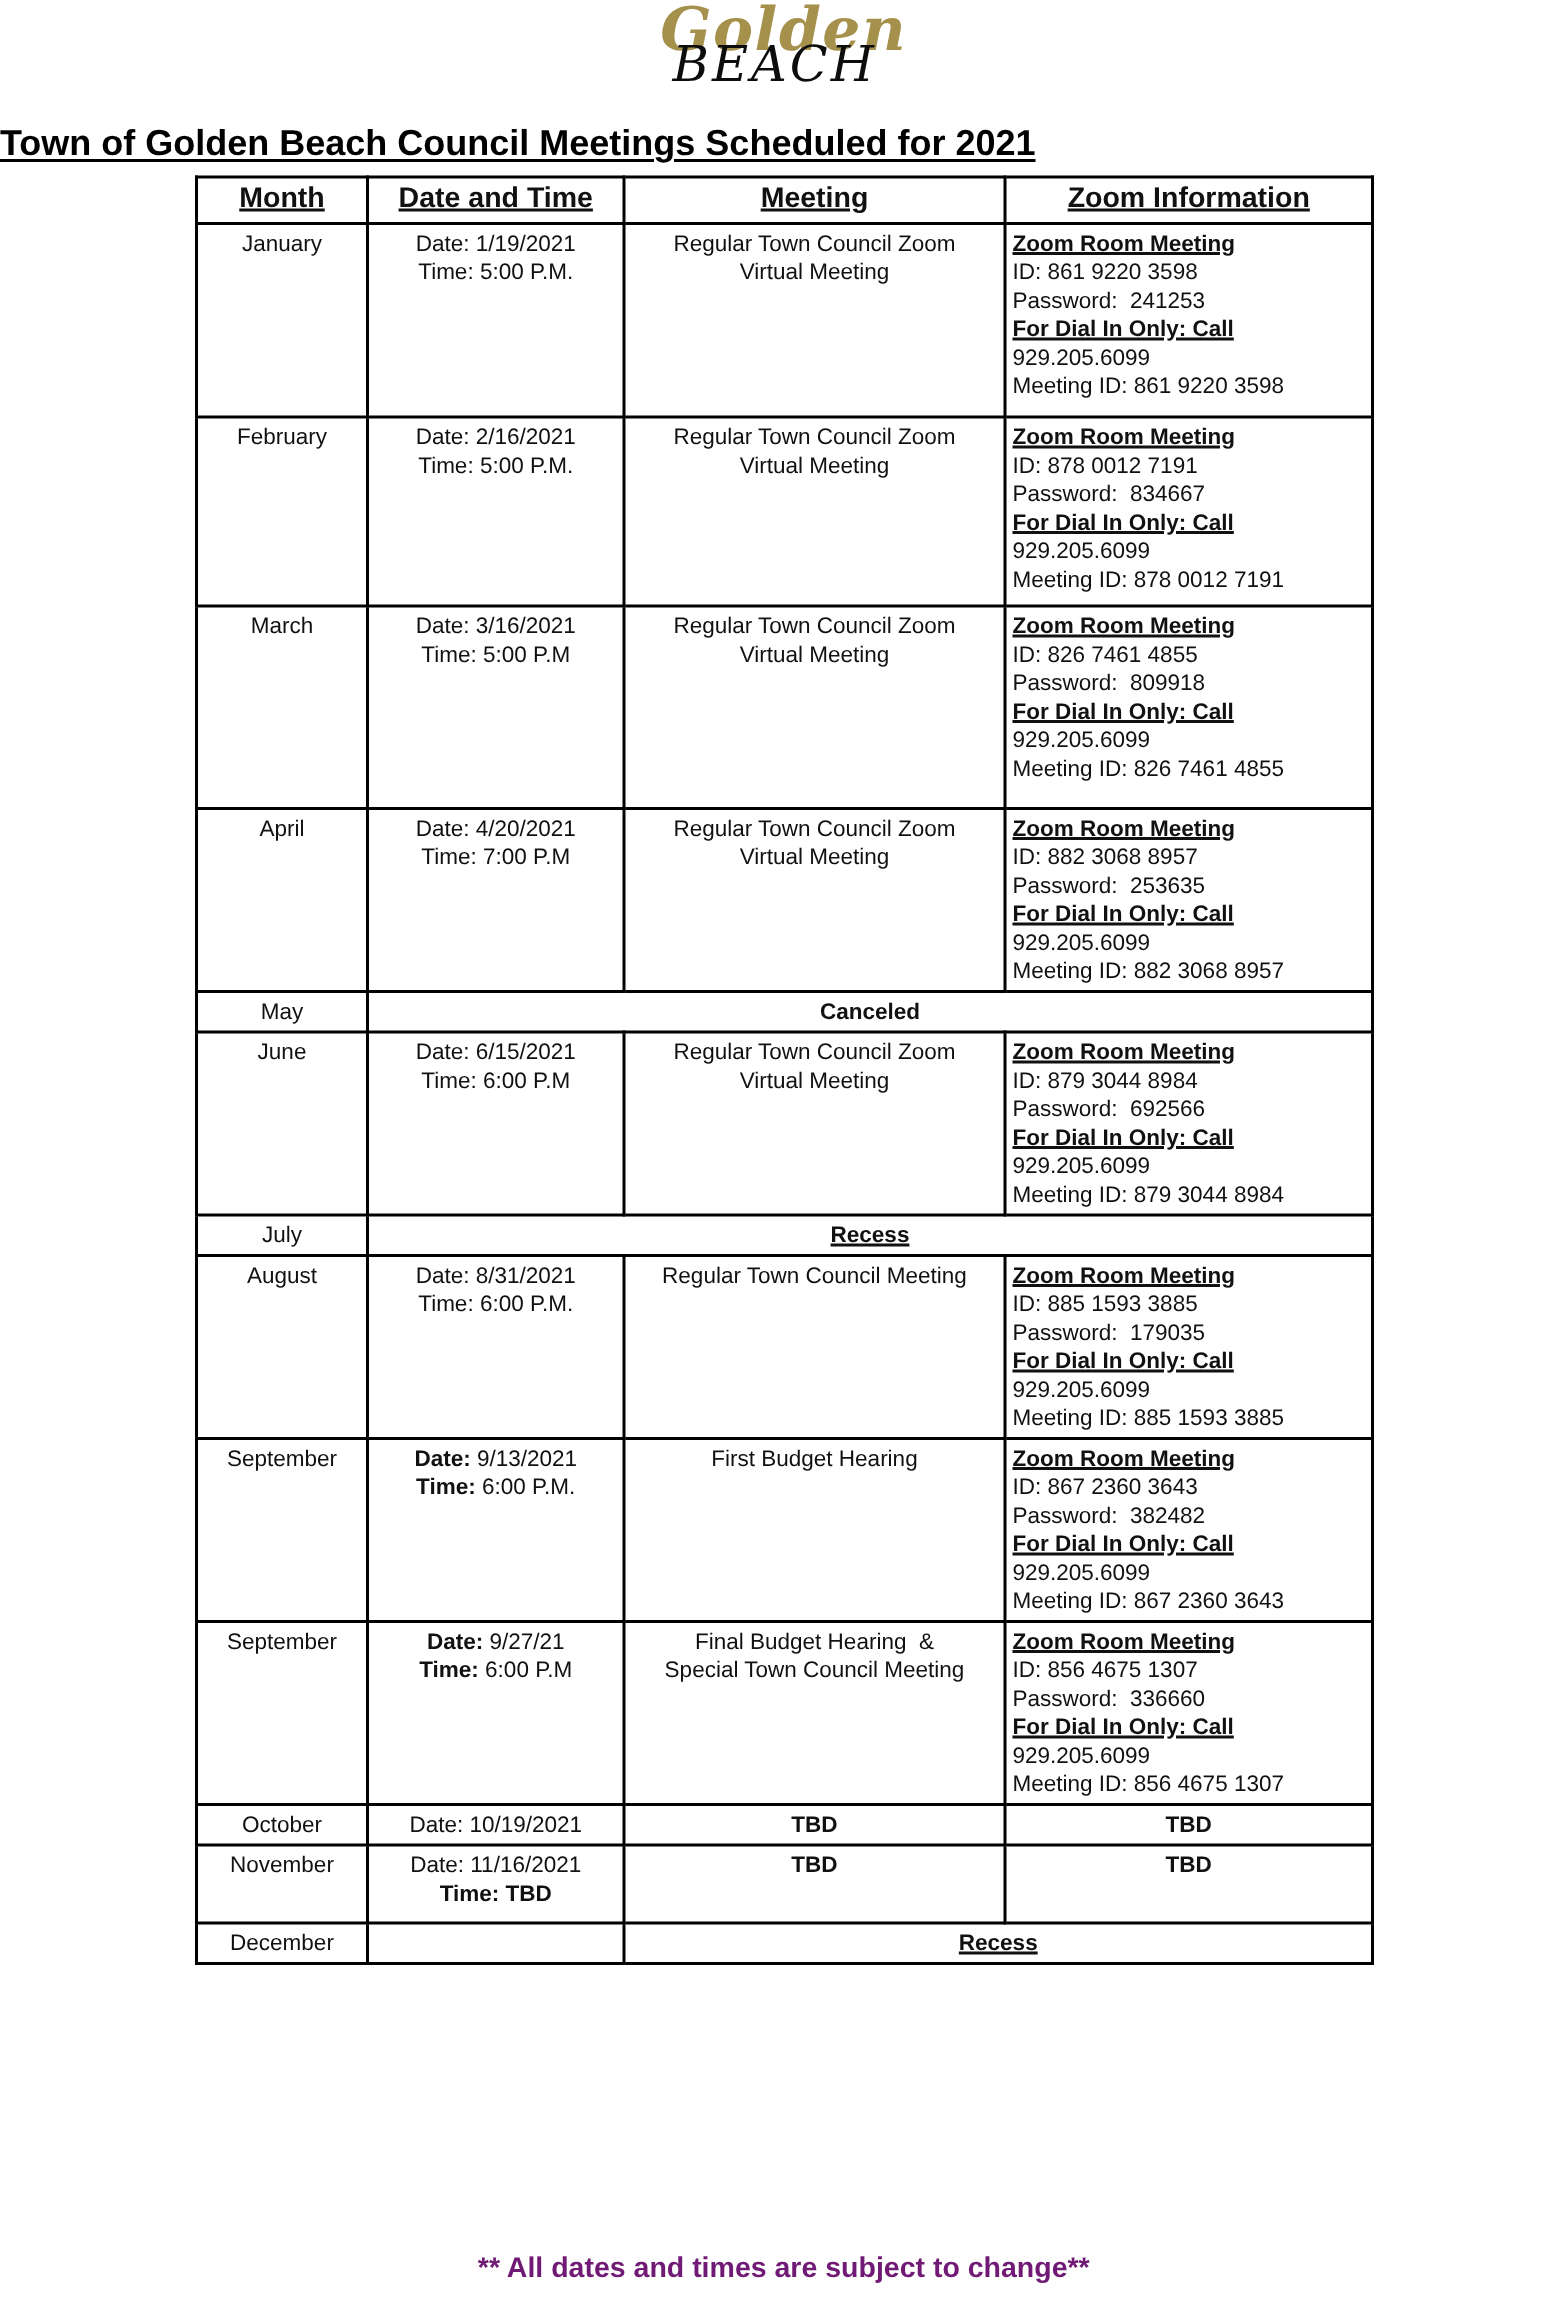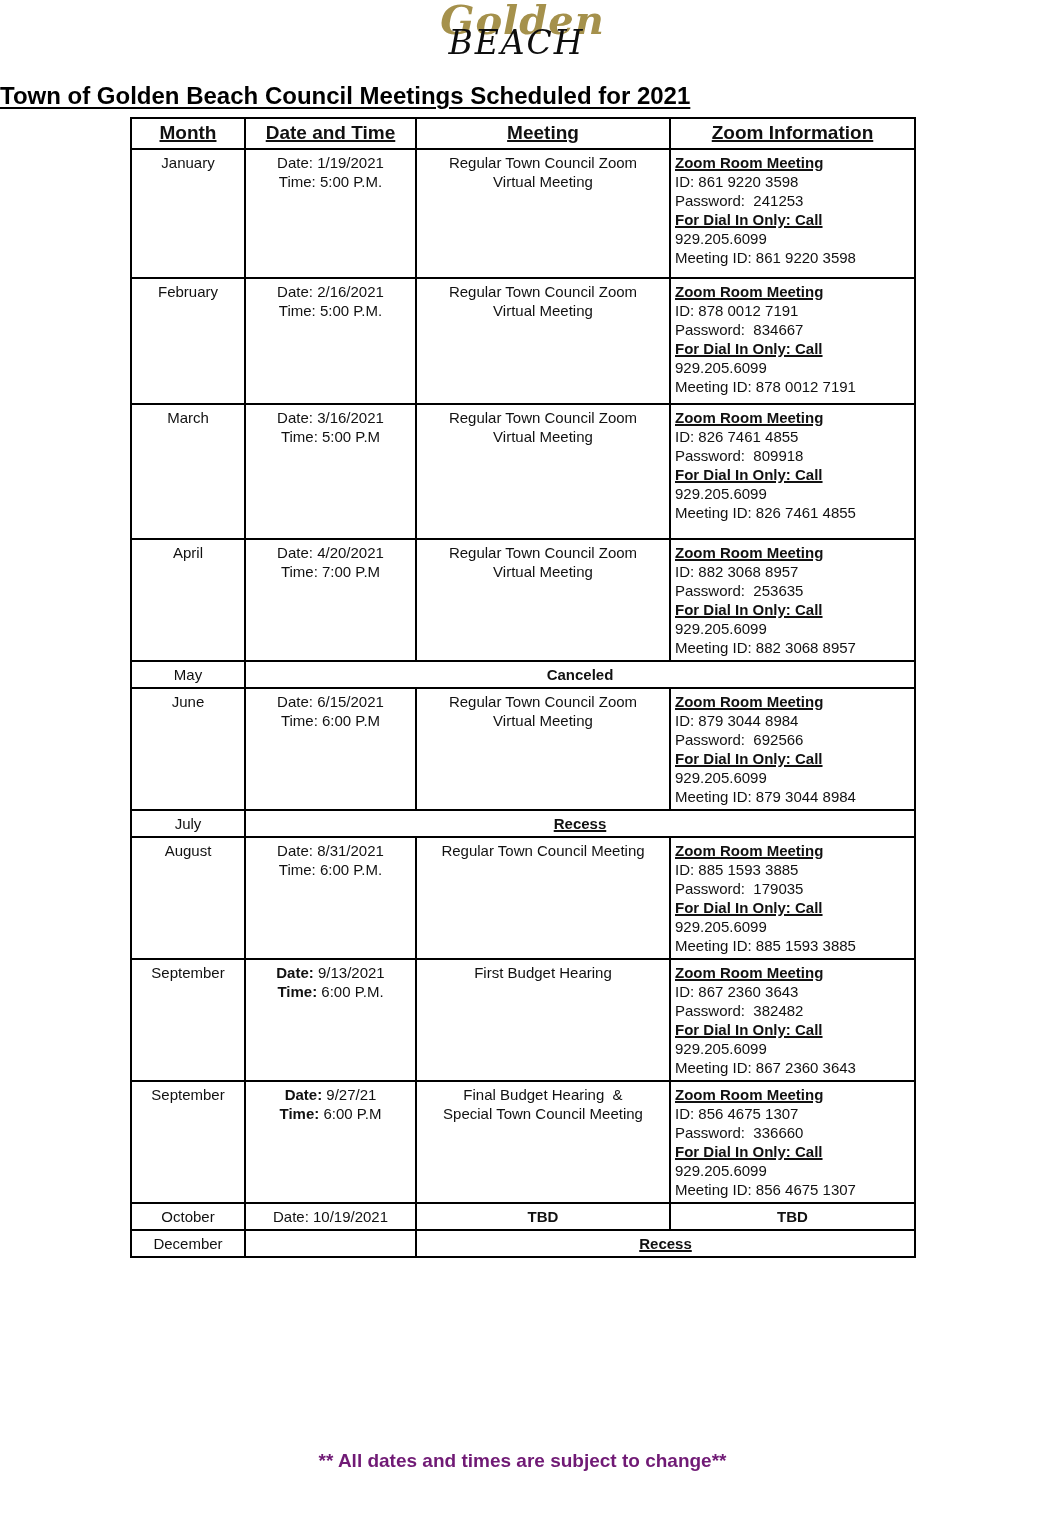--- a/index.html
+++ b/index.html
@@ -176,20 +176,26 @@
           <td class="date-cell"><div><span class="bold">Date:</span> 9/27/21</div><div><span class="bold">Time:</span> 6:00 P.M</div></td>
           <td class="meeting-cell"><div>Final Budget Hearing  &amp;</div><div>Special Town Council Meeting</div></td>
           <td class="zoom-cell"><div><span class="bold underline">Zoom Room Meeting</span></div><div>ID: 856 4675 1307</div><div>Password:  336660</div><div><span class="bold underline">For Dial In Only: Call</span></div><div>929.205.6099</div><div>Meeting ID: 856 4675 1307</div></td>
         </tr>
         <tr style="height: 27px;">
           <td class="month-cell">October</td>
           <td class="date-cell"><div>Date: 10/19/2021</div></td>
           <td class="meeting-cell tbd">TBD</td>
           <td class="zoom-cell tbd">TBD</td>
         </tr>
+        <tr style="height: 52px;">
+          <td class="month-cell">November</td>
+          <td class="date-cell"><div>Date: 11/16/2021</div><div class="bold">Time: TBD</div></td>
+          <td class="meeting-cell tbd">TBD</td>
+          <td class="zoom-cell tbd">TBD</td>
+        </tr>
         <tr style="height: 25px;">
           <td class="month-cell">December</td>
           <td class="date-cell"></td>
           <td class="recess-offset" colspan="2"><span class="underline">Recess</span></td>
         </tr>
       </tbody>
   </table>
 
   <div class="footer-note">** All dates and times are subject to change**</div>
 

